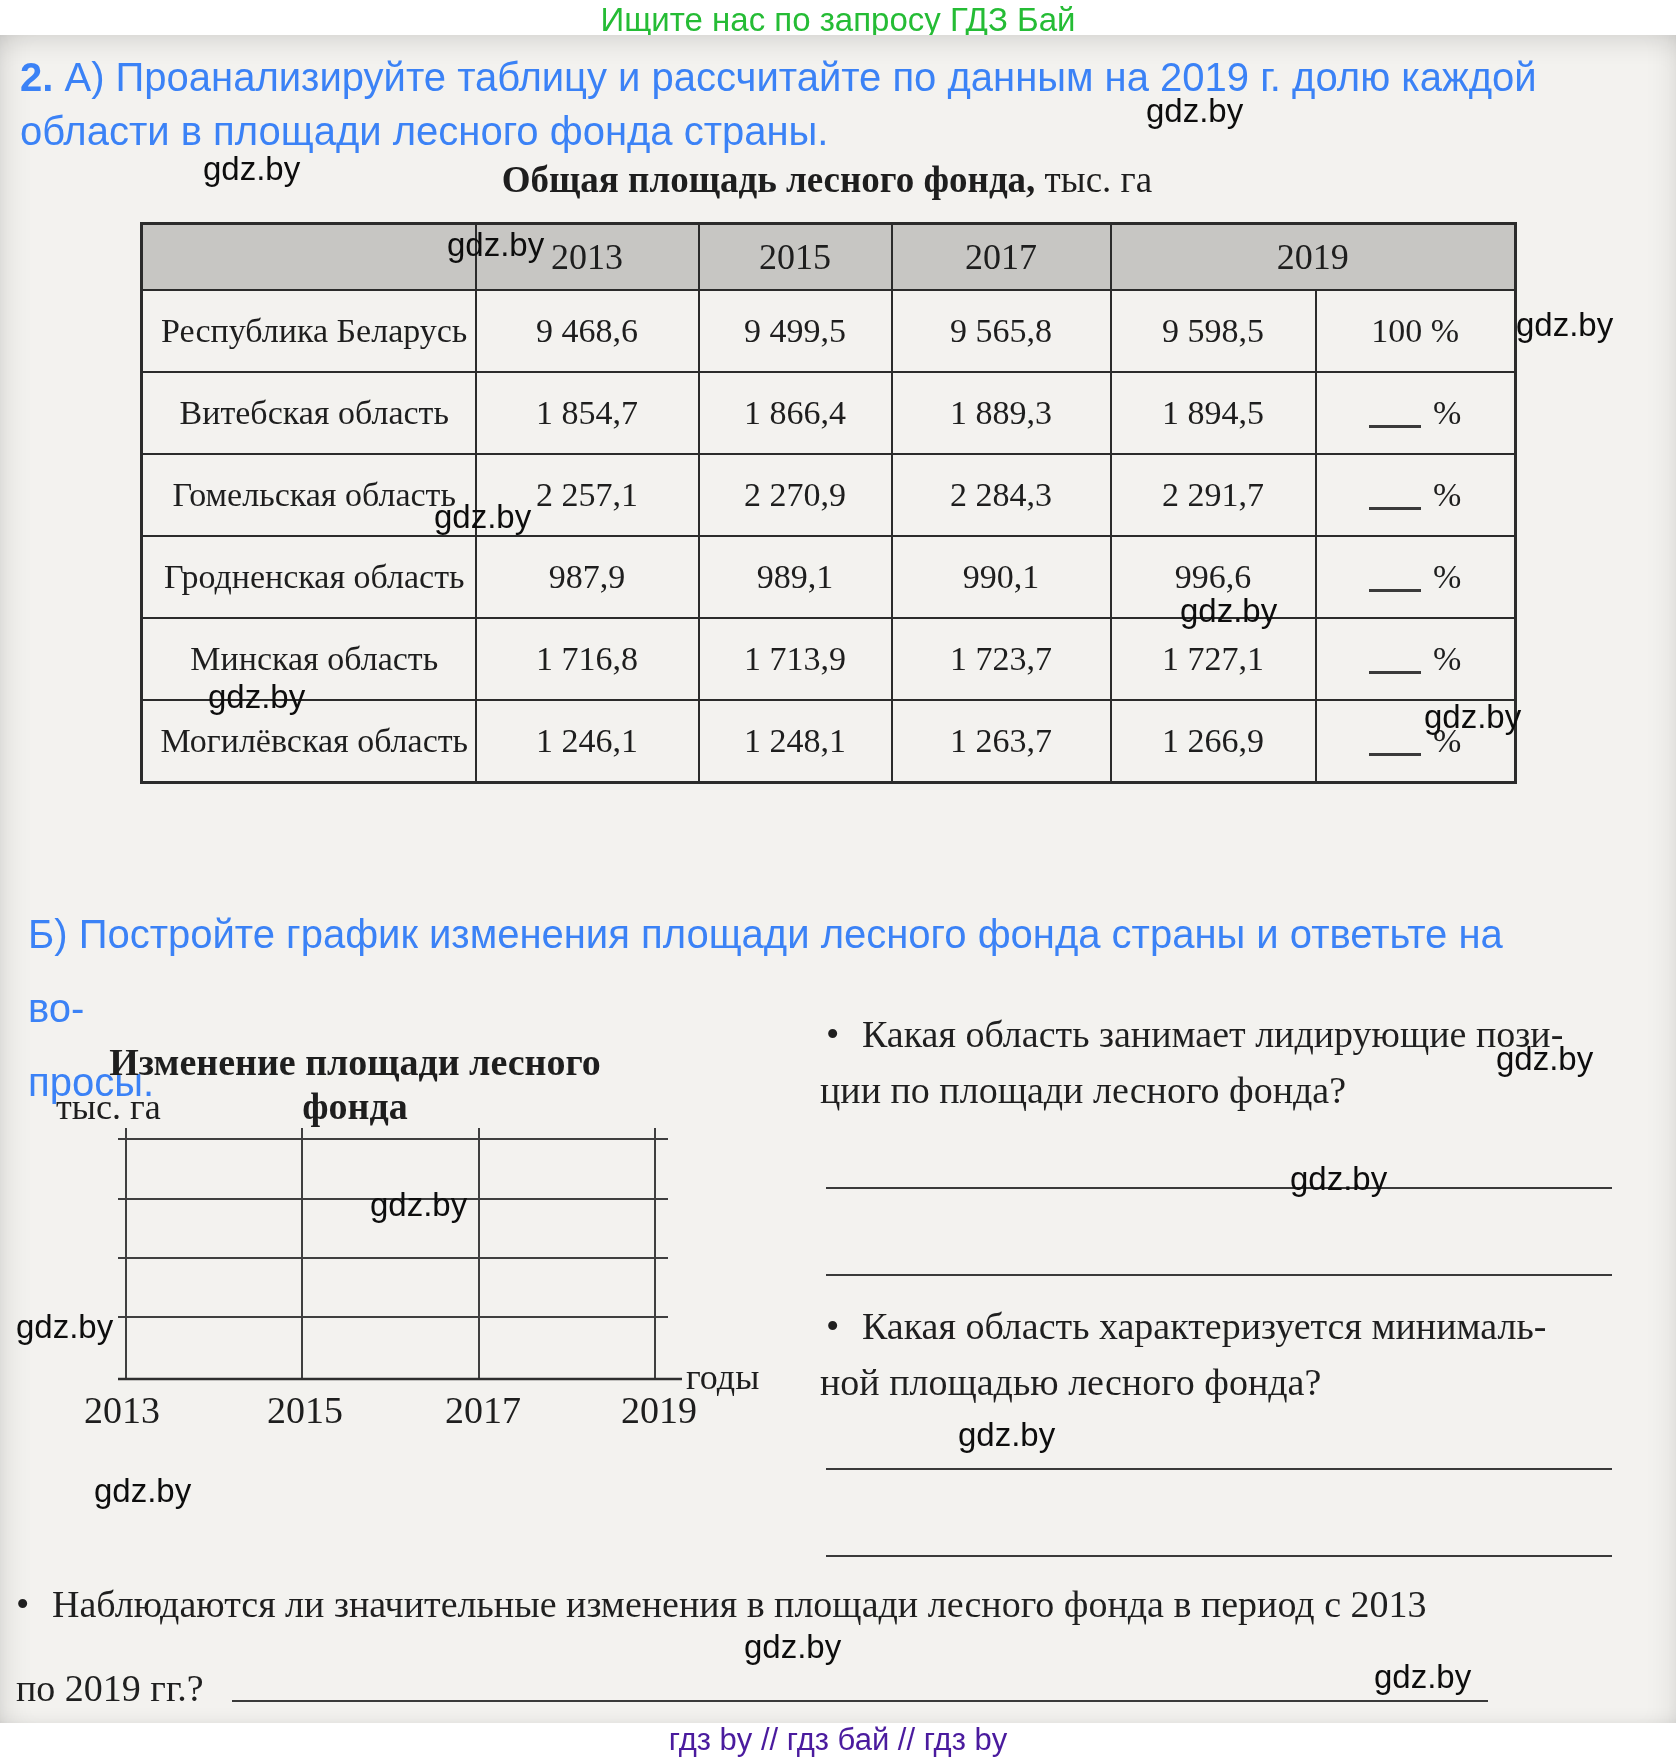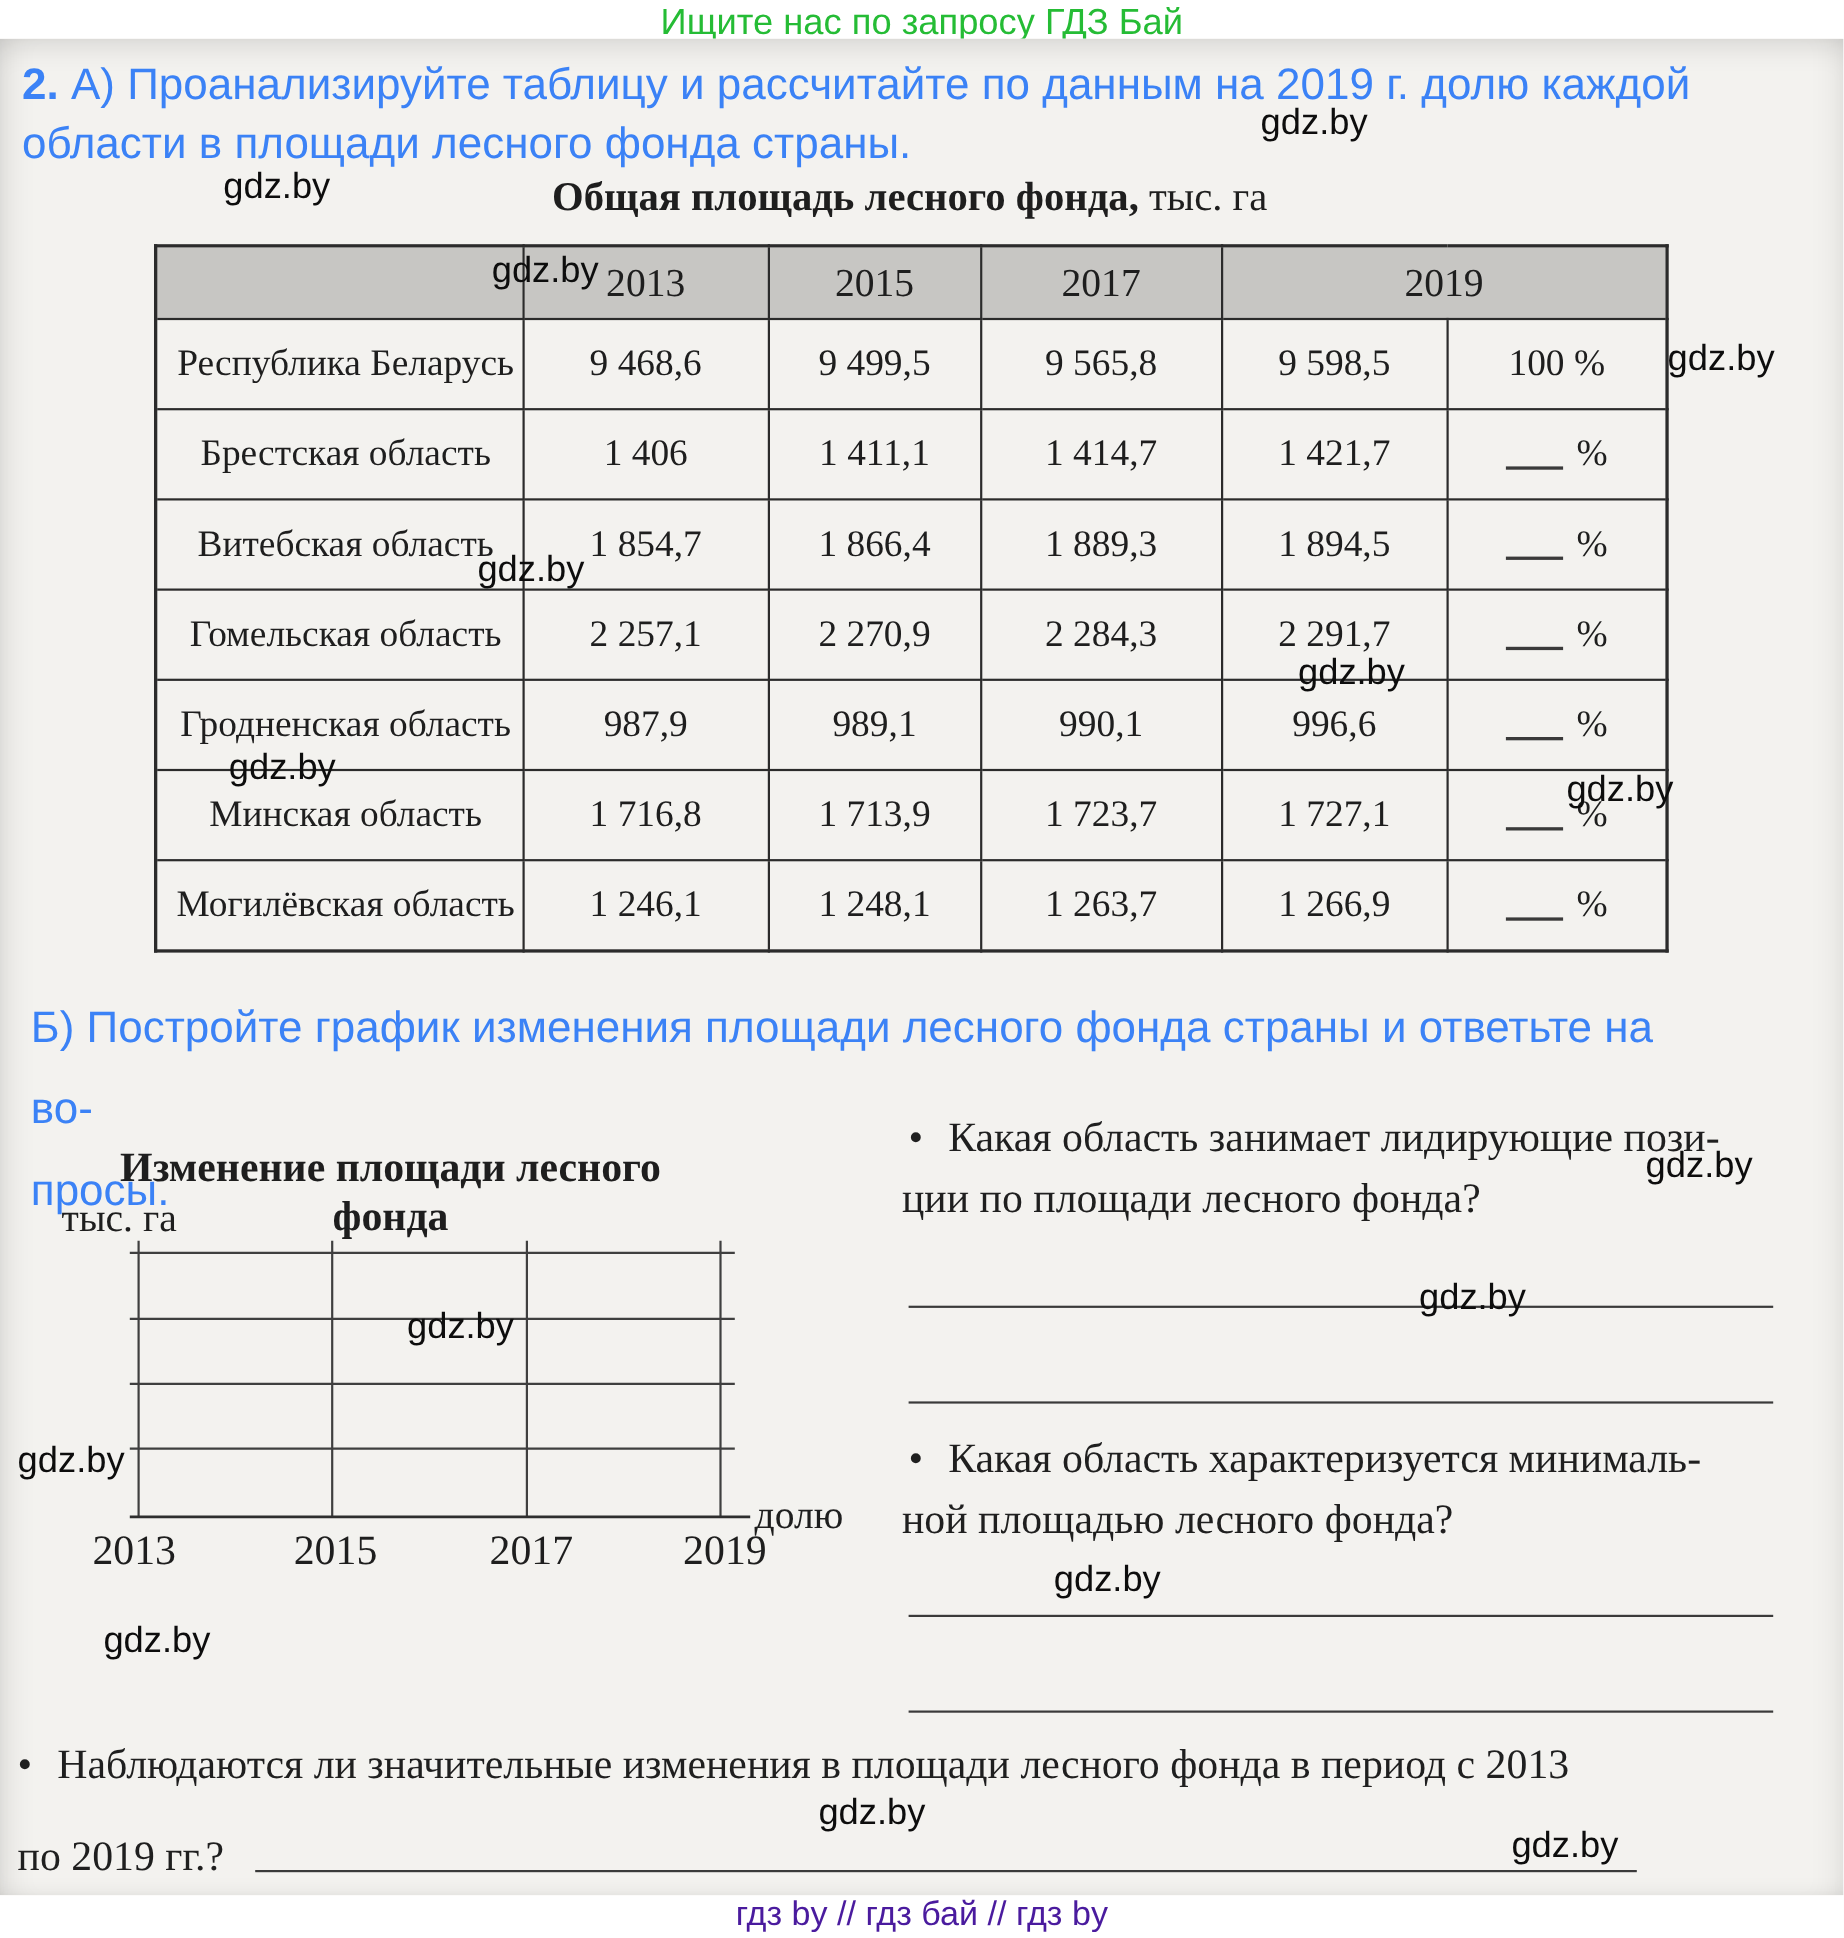--- a/index.html
+++ b/index.html
@@ -83,28 +83,20 @@
     <tbody id="tbl-body">
         <tr>
           <td class="name">Республика Беларусь</td>
           <td class="num">9 468,6</td>
           <td class="num">9 499,5</td>
           <td class="num">9 565,8</td>
           <td class="num">9 598,5</td>
           <td class="share">100 %</td>
         </tr>
         <tr>
-          <td class="name">Брестская область</td>
-          <td class="num">1 406</td>
-          <td class="num">1 411,1</td>
-          <td class="num">1 414,7</td>
-          <td class="num">1 421,7</td>
-          <td class="share"><span class="fill-line"></span>%</td>
-        </tr>
-        <tr>
           <td class="name">Витебская область</td>
           <td class="num">1 854,7</td>
           <td class="num">1 866,4</td>
           <td class="num">1 889,3</td>
           <td class="num">1 894,5</td>
           <td class="share"><span class="fill-line"></span>%</td>
         </tr>
         <tr>
           <td class="name">Гомельская область</td>
           <td class="num">2 257,1</td>
@@ -159,21 +151,21 @@
       <line x1="8" y1="138" x2="558" y2="138"></line>
       <line x1="8" y1="197" x2="558" y2="197"></line>
     </g>
     <line x1="8" y1="259" x2="572" y2="259" stroke="#2e2e2e" stroke-width="2.5"></line>
   </svg>
 
   <span class="xtick" style="left:62px">2013</span>
   <span class="xtick" style="left:245px">2015</span>
   <span class="xtick" style="left:423px">2017</span>
   <span class="xtick" style="left:599px">2019</span>
-  <div class="abs" id="xlabel">долю</div>
+  <div class="abs" id="xlabel">годы</div>
 
   <div class="q" style="left:826px;top:1012px">
     <span class="bullet">•</span><span>Какая область занимает лидирующие пози-</span>
   </div>
   <div class="q" style="left:820px;top:1068px">ции по площади лесного фонда?</div>
 
   <div class="answer-line" style="left:826px;top:1187px;width:786px"></div>
   <div class="answer-line" style="left:826px;top:1274px;width:786px"></div>
 
   <div class="q" style="left:826px;top:1304px">

